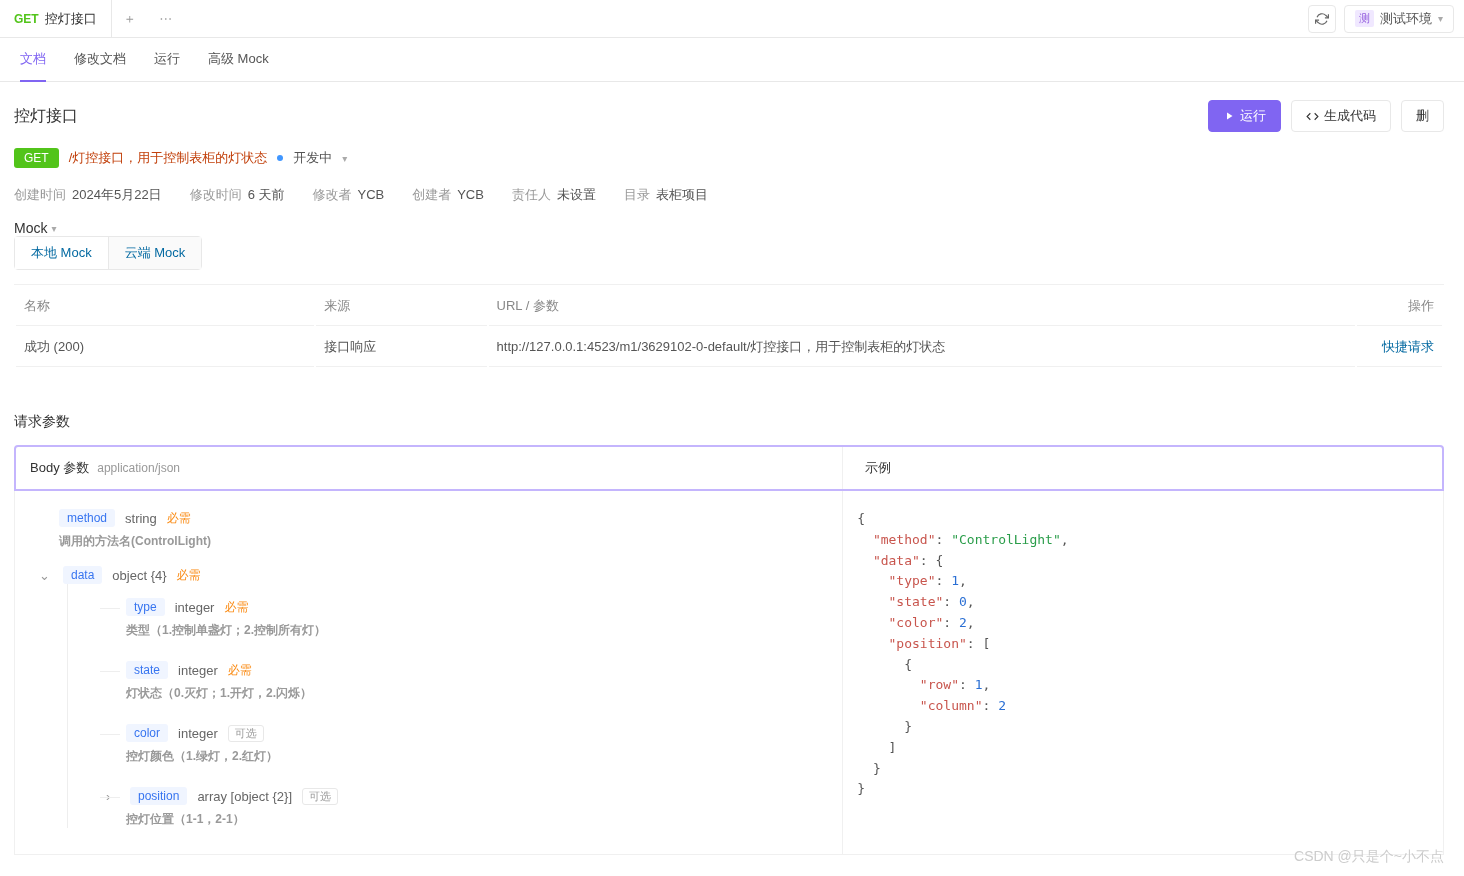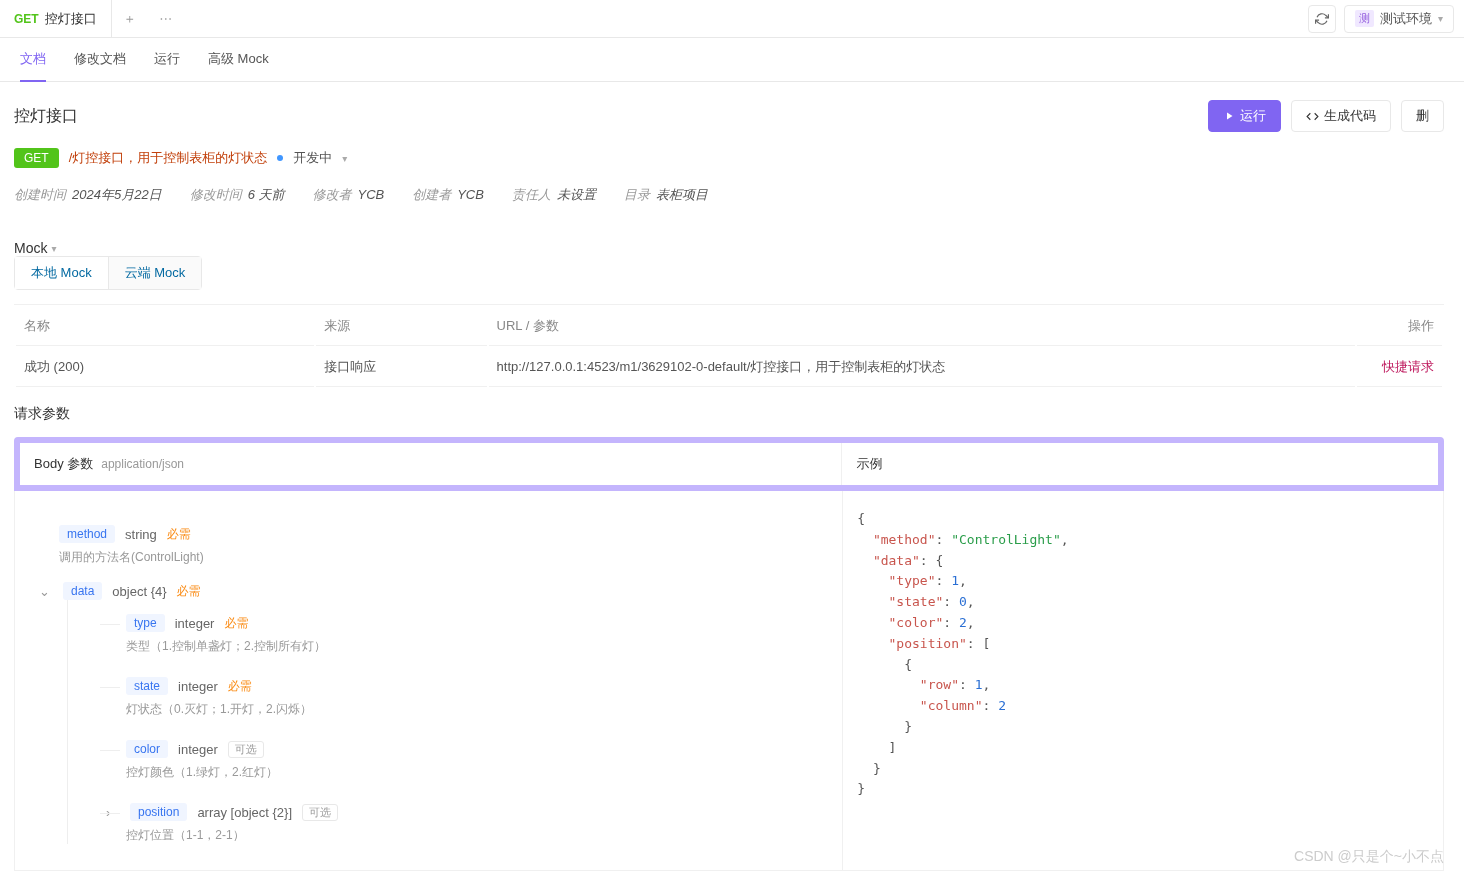--- a/index.html
+++ b/index.html
@@ -19,47 +19,47 @@
 .title-row { display: flex; align-items: center; margin-bottom: 16px; }
 .title-row h1 { font-size: 16px; font-weight: 500; color: #333; }
 .actions { margin-left: auto; display: flex; gap: 10px; }
 .btn { display: inline-flex; align-items: center; gap: 5px; padding: 6px 14px; border: 1px solid #e8e8e8; border-radius: 4px; cursor: pointer; font-size: 13px; background: #fff; }
 .btn-primary { background: #8065f2; color: #fff; border-color: #8065f2; }
 .path-row { display: flex; align-items: center; gap: 10px; margin-bottom: 18px; }
 .method-tag { background: #52c41a; color: #fff; padding: 3px 10px; font-size: 12px; border-radius: 3px; font-weight: 500; }
 .path { color: #c2410c; font-weight: 500; }
 .status-dot { width: 6px; height: 6px; background: #4096ff; border-radius: 50%; display: inline-block; }
 .status-text { color: #555; }
-.meta-row { display: flex; gap: 28px; color: #999; font-size: 13px; margin-bottom: 36px; font-style: italic; }
+.meta-row { display: flex; gap: 28px; color: #999; font-size: 13px; margin-bottom: 16px; }
 .meta-row .val { color: #555; margin-left: 6px; }
 .section-title { font-size: 14px; color: #333; display: flex; align-items: center; gap: 4px; }
 .mock-tabs { display: flex; border: 1px solid #e8e8e8; border-radius: 4px; width: fit-content; margin-bottom: 14px; }
 .mock-tab { padding: 7px 16px; cursor: pointer; color: #0369a1; }
 .mock-tab.active { background: #fff; border-right: 1px solid #e8e8e8; }
 .mock-tab:not(.active) { background: #fafafa; }
 .mock-table { width: 100%; border-top: 1px solid #f0f0f0; }
 .mock-table th, .mock-table td { text-align: left; padding: 10px 8px; color: #555; border-bottom: 1px solid #f0f0f0; font-weight: normal; }
 .mock-table th { color: #888; font-size: 13px; }
-.mock-table .op { color: #be185d; text-align: right; cursor: pointer; }
-.req-title { font-size: 14px; margin: 16px 0 14px; }
-.body-row { display: flex; border: 6px solid #c4b5fd; border-radius: 4px 4px 0 0; }
+.mock-table .op { color: #0369a1; text-align: right; cursor: pointer; }
+.req-title { font-size: 14px; margin: 44px 0 14px; }
+.body-row { display: flex; border: 2px solid #c4b5fd; border-radius: 4px 4px 0 0; gap: 8px; }
 .body-left { flex: 0 0 58%; padding: 12px 14px; border-right: 1px solid #f0f0f0; }
 .body-right { flex: 1; padding: 12px 14px; }
 .body-header { color: #333; font-size: 13px; margin-bottom: 4px; }
 .body-sub { color: #999; font-size: 12px; margin-left: 8px; }
 .schema { border: 1px solid #f0f0f0; border-top: none; display: flex; }
 .schema-left { flex: 0 0 58%; border-right: 1px solid #f0f0f0; padding: 18px 14px 18px 24px; }
 .schema-right { flex: 1; padding: 18px 14px; font-family: "Consolas", "Monaco", monospace; font-size: 13px; line-height: 1.6; }
 .prop { margin-bottom: 8px; }
 .prop-line { display: flex; align-items: center; gap: 10px; }
 .prop-name { background: #f0f5ff; color: #3875f0; padding: 2px 8px; border-radius: 3px; font-size: 12px; cursor: pointer; }
 .prop-type { color: #666; }
 .prop-req { color: #fa8c16; font-size: 12px; }
 .prop-opt { border: 1px solid #e8e8e8; color: #999; padding: 0 6px; border-radius: 3px; font-size: 11px; }
-.prop-desc { color: #999; font-size: 12px; margin-top: 6px; }
+.prop-desc { color: #999; font-size: 12px; margin-top: 6px; font-weight: bold; }
 .expand-icon { width: 14px; color: #999; cursor: pointer; display: inline-flex; }
 .nested { margin-left: 28px; border-left: 1px solid #eee; padding-left: 0; }
 .nested .prop { padding-left: 26px; position: relative; padding-top: 14px; margin-left: 32px; }
 .nested .prop::before { content: ''; position: absolute; left: 0; top: 24px; width: 20px; height: 1px; background: #eee; }
 .json-key { color: #c8554d; }
 .json-str { color: #2a9d4a; }
 .json-num { color: #2a6fd4; }
 .json-pun { color: #555; }
 .watermark { position: fixed; bottom: 10px; right: 20px; color: #ccc; font-size: 14px; }
 .chev { font-size: 10px; color: #aaa; }
@@ -163,21 +163,21 @@
       </tbody>
   </table>
 
   <div class="req-title">请求参数</div>
   <div class="body-row">
     <div class="body-left"><span class="body-header">Body 参数</span><span class="body-sub">application/json</span></div>
     <div class="body-right"><span class="body-header">示例</span></div>
   </div>
   <div class="schema">
     <div class="schema-left">
-      <div class="prop" style="margin-left:20px;margin-top:16px;">
+      <div class="prop" style="margin-left:20px;">
         <div class="prop-line">
           <span class="prop-name">method</span>
           <span class="prop-type">string</span>
           <span class="prop-req">必需</span>
         </div>
         <div class="prop-desc">调用的方法名(ControlLight)</div>
       </div>
       <div class="prop" style="margin-top:16px;">
         <div class="prop-line">
           <span class="expand-icon">⌄</span>

